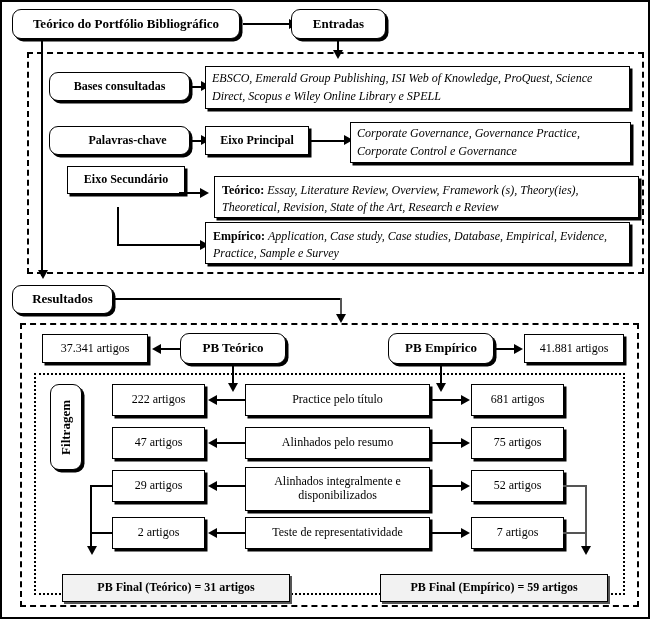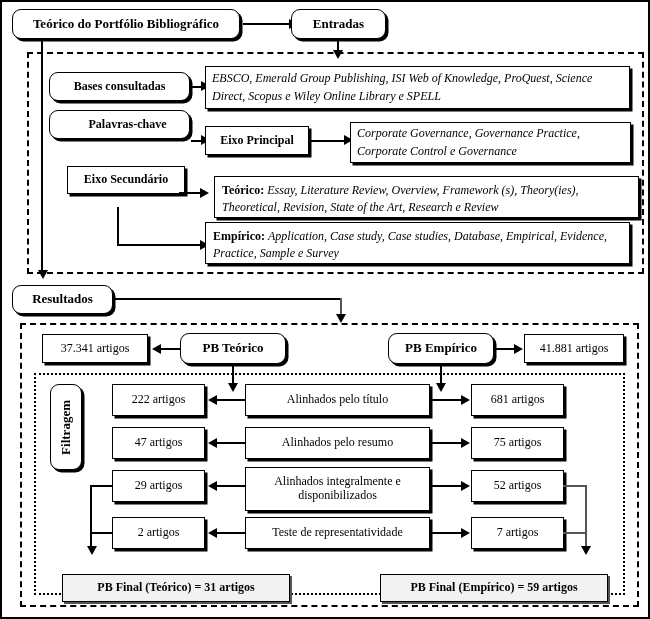--- a/index.html
+++ b/index.html
@@ -59,21 +59,21 @@
   <div class="ar ar-d" style="left:35.5px;top:268px;"></div>
 
   <div class="dashed" style="left:25px;top:50px;width:617px;height:222px;"></div>
 
   <div class="box round bold shadow fs12" style="left:47px;top:70px;width:141px;height:29px;">Bases consultadas</div>
   <div class="ln lnh" style="left:189px;top:83.5px;width:11px;"></div>
   <div class="ar ar-r" style="left:199px;top:79px;"></div>
 
   <div class="box shadow tleft pad italic fs12" style="left:203px;top:64px;width:425px;height:43px;line-height:1.45;">EBSCO, Emerald Group Publishing, ISI Web of Knowledge, ProQuest, Science Direct, Scopus e Wiley Online Library e SPELL</div>
 
-  <div class="box round bold shadow fs12" style="left:47px;top:108px;width:141px;height:29px;padding-left:16px;">Palavras-chave</div>
+  <div class="box round bold shadow fs12" style="left:47px;top:124px;width:141px;height:29px;padding-left:16px;">Palavras-chave</div>
   <div class="ln lnh" style="left:189px;top:137.5px;width:11px;"></div>
   <div class="ar ar-r" style="left:199px;top:133px;"></div>
 
   <div class="box shadow bold fs12" style="left:203px;top:124px;width:104px;height:29px;">Eixo Principal</div>
   <div class="ln lnh" style="left:309px;top:137.5px;width:34px;"></div>
   <div class="ar ar-r" style="left:342px;top:133px;"></div>
 
   <div class="box shadow tleft pad italic fs12" style="left:348px;top:120px;width:281px;height:41px;line-height:1.45;">Corporate Governance, Governance Practice, Corporate Control e Governance</div>
 
   <div class="box shadow bold fs12" style="left:58px;top:164px;width:118px;height:28px;margin-left:7px;">Eixo Secundário</div>
@@ -119,21 +119,21 @@
 
   <div class="dotted" style="left:32px;top:371px;width:591px;height:222px;"></div>
 
   <div class="box round bold shadow fs13" style="left:48px;top:382px;width:32px;height:86px;">
     <span class="vert">Filtragem</span>
   </div>
 
   <div class="box shadow fs12" style="left:110px;top:382px;width:93px;height:32px;">222 artigos</div>
   <div class="ar ar-l" style="left:206px;top:392.5px;"></div>
   <div class="ln lnh" style="left:213px;top:396.5px;width:31px;"></div>
-  <div class="box shadow fs12" style="left:243px;top:382px;width:185px;height:32px;">Alinhados pelo título</div>
+  <div class="box shadow fs12" style="left:243px;top:382px;width:185px;height:32px;">Practice pelo título</div>
   <div class="ln lnh" style="left:430px;top:396.5px;width:31px;"></div>
   <div class="ar ar-r" style="left:459px;top:392.5px;"></div>
   <div class="box shadow fs12" style="left:469px;top:382px;width:93px;height:32px;">681 artigos</div>
 
   <div class="box shadow fs12" style="left:110px;top:425px;width:93px;height:32px;">47 artigos</div>
   <div class="ar ar-l" style="left:206px;top:435.5px;"></div>
   <div class="ln lnh" style="left:213px;top:439.5px;width:31px;"></div>
   <div class="box shadow fs12" style="left:243px;top:425px;width:185px;height:32px;">Alinhados pelo resumo</div>
   <div class="ln lnh" style="left:430px;top:439.5px;width:31px;"></div>
   <div class="ar ar-r" style="left:459px;top:435.5px;"></div>

